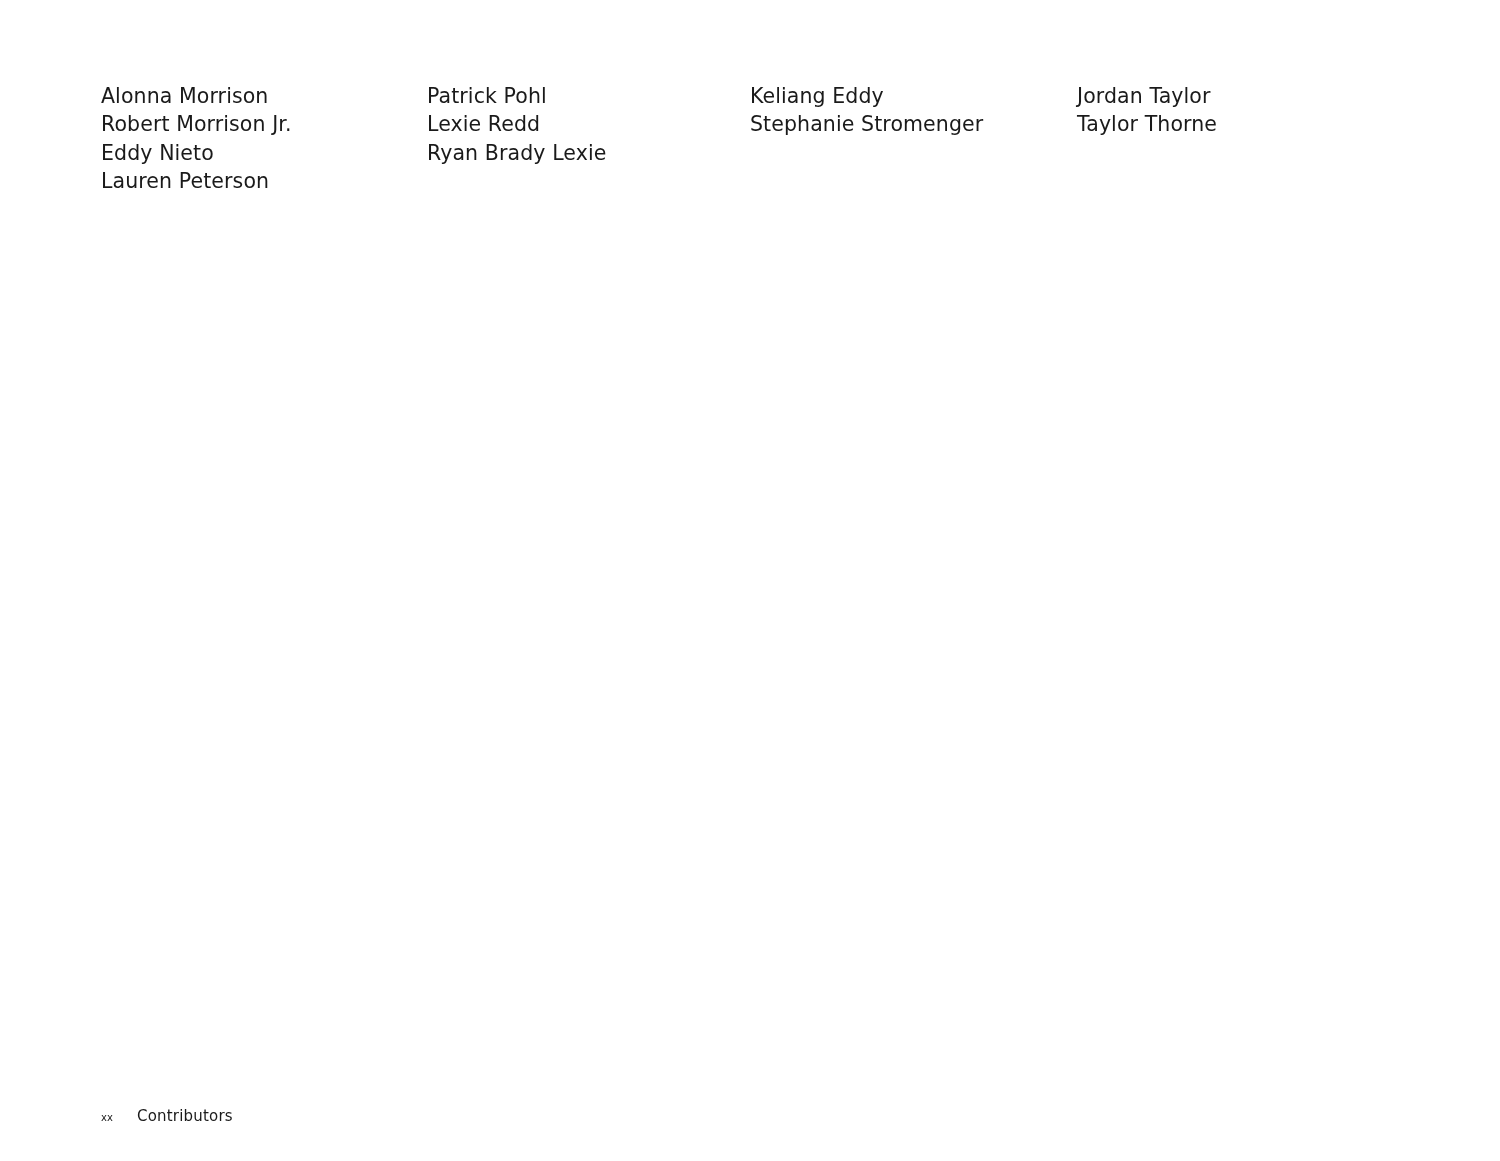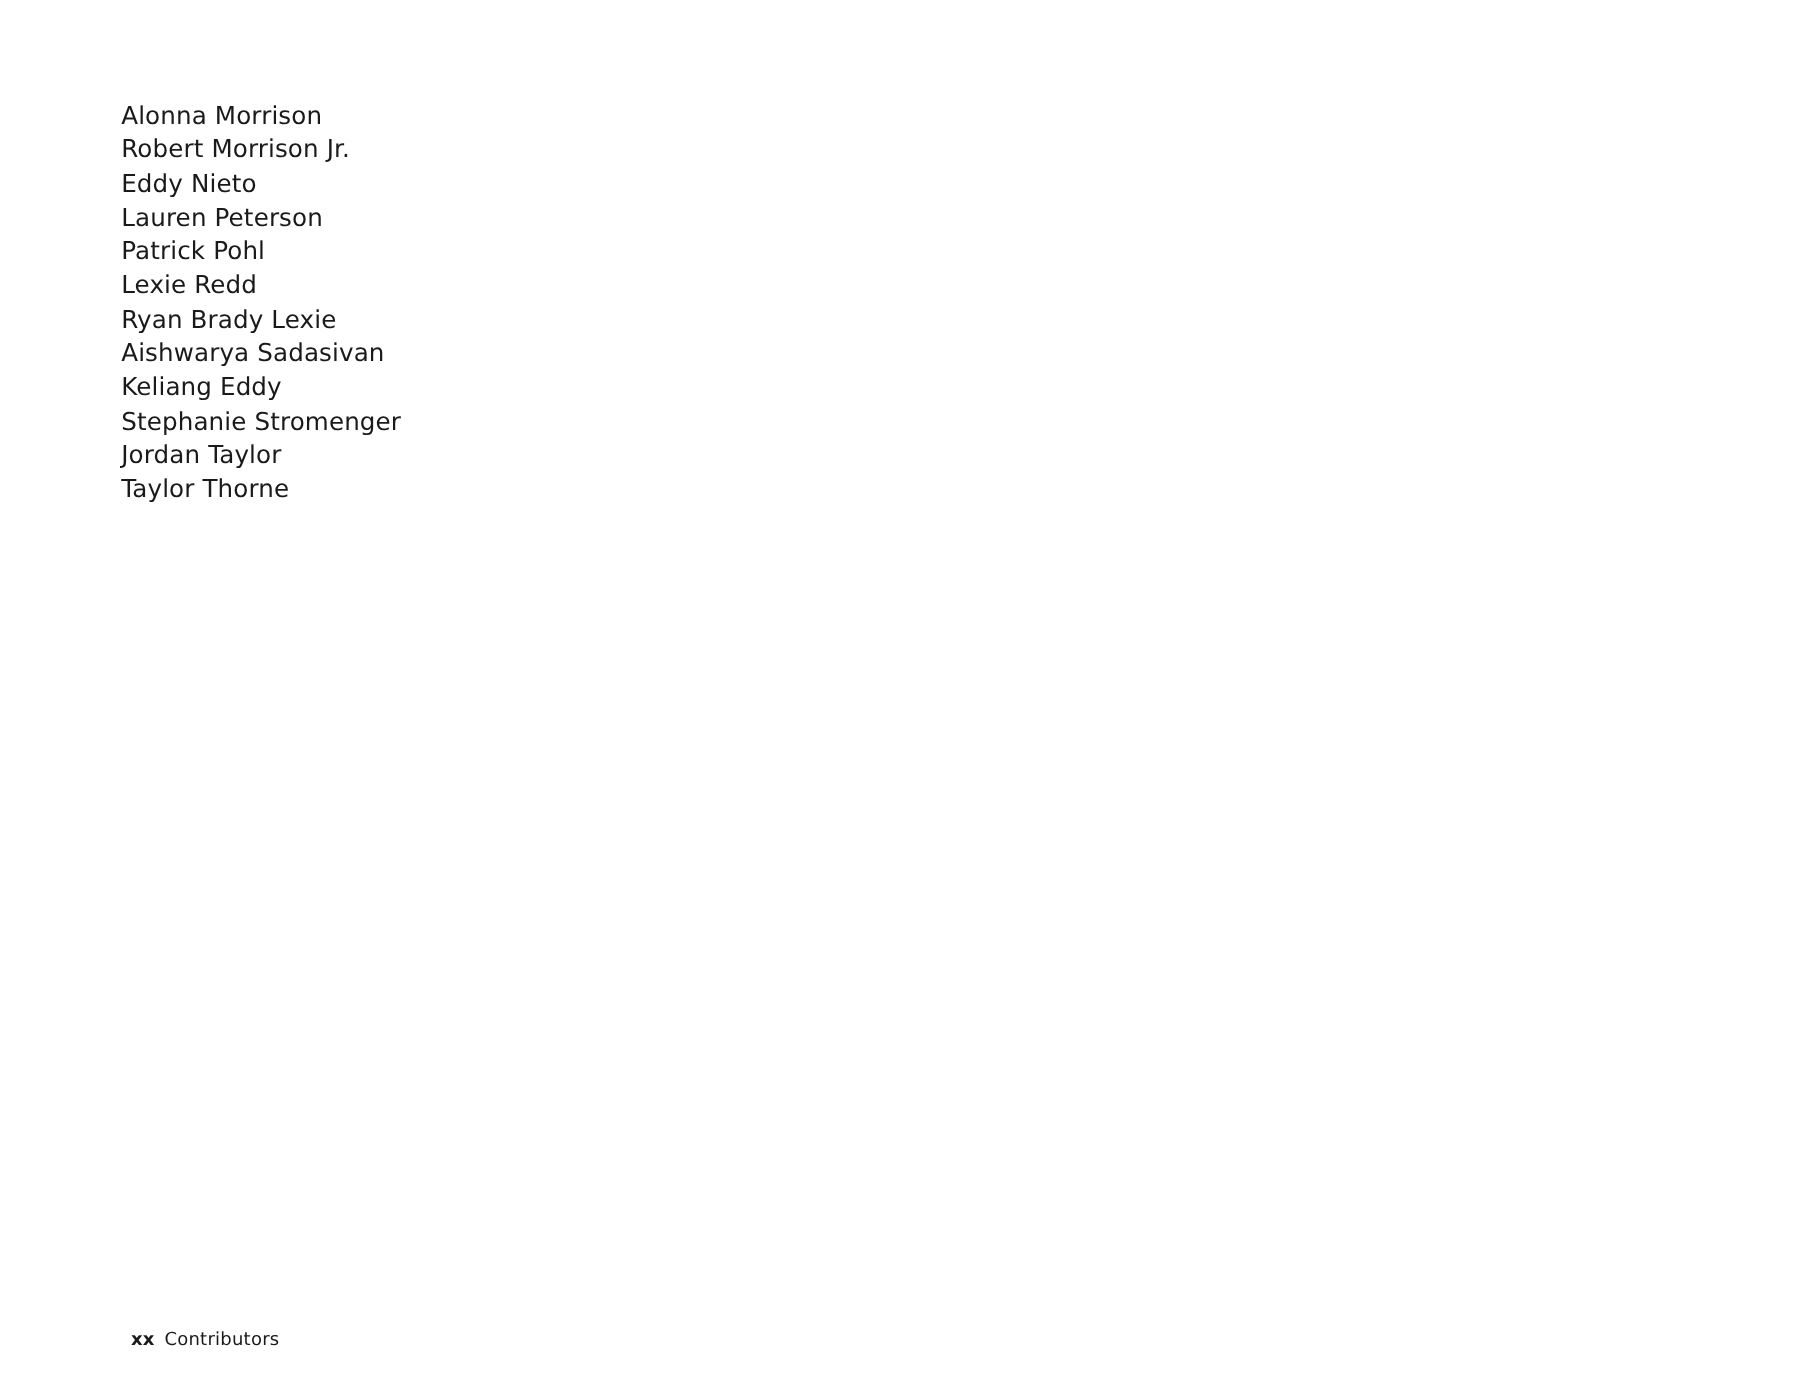--- a/index.html
+++ b/index.html
@@ -21,21 +21,21 @@
     overflow: hidden;
   }
 
   
   #columns {
     position: absolute;
     left: 101px;
     top: 82px;
     width: 1330px;
     display: flex;
-    flex-direction: column;
+    flex-direction: row;
     align-items: flex-start;
   }
 
   .name-column {
     display: flex;
     flex-direction: column;
   }
 
   .name-column.col-0 { width: 326px; }
   .name-column.col-1 { width: 323px; }
@@ -58,27 +58,26 @@
     left: 101px;
     top: 1086px;
     display: flex;
     flex-direction: row;
     align-items: baseline;
     color: #1a1a1a;
   }
 
   .footer-folio {
     font-family: "DejaVu Sans", "Liberation Sans", sans-serif;
-    font-size: 15px;
-    font-weight: 700;
+    font-size: 10px;
+    font-weight: 400;
     line-height: 20px;
     letter-spacing: 0.2px;
     width: 36px;
     display: inline-block;
-    text-align: center;
   }
 
   .footer-title {
     font-family: "DejaVu Sans", "Liberation Sans", sans-serif;
     font-size: 15px;
     font-weight: 400;
     line-height: 20px;
     letter-spacing: 0.2px;
     white-space: nowrap;
     margin-top: 20px;
@@ -95,21 +94,20 @@
       <div class="contributor-name">Alonna Morrison</div>
       <div class="contributor-name">Robert Morrison Jr.</div>
       <div class="contributor-name">Eddy Nieto</div>
       <div class="contributor-name">Lauren Peterson</div>
     </div>
 
     <div class="name-column col-1">
       <div class="contributor-name">Patrick Pohl</div>
       <div class="contributor-name">Lexie Redd</div>
       <div class="contributor-name">Ryan Brady Lexie</div>
-      <div class="contributor-name">Aishwarya Sadasivan</div>
     </div>
 
     <div class="name-column col-2">
       <div class="contributor-name">Keliang Eddy</div>
       <div class="contributor-name">Stephanie Stromenger</div>
     </div>
 
     <div class="name-column col-3">
       <div class="contributor-name">Jordan Taylor</div>
       <div class="contributor-name">Taylor Thorne</div>

